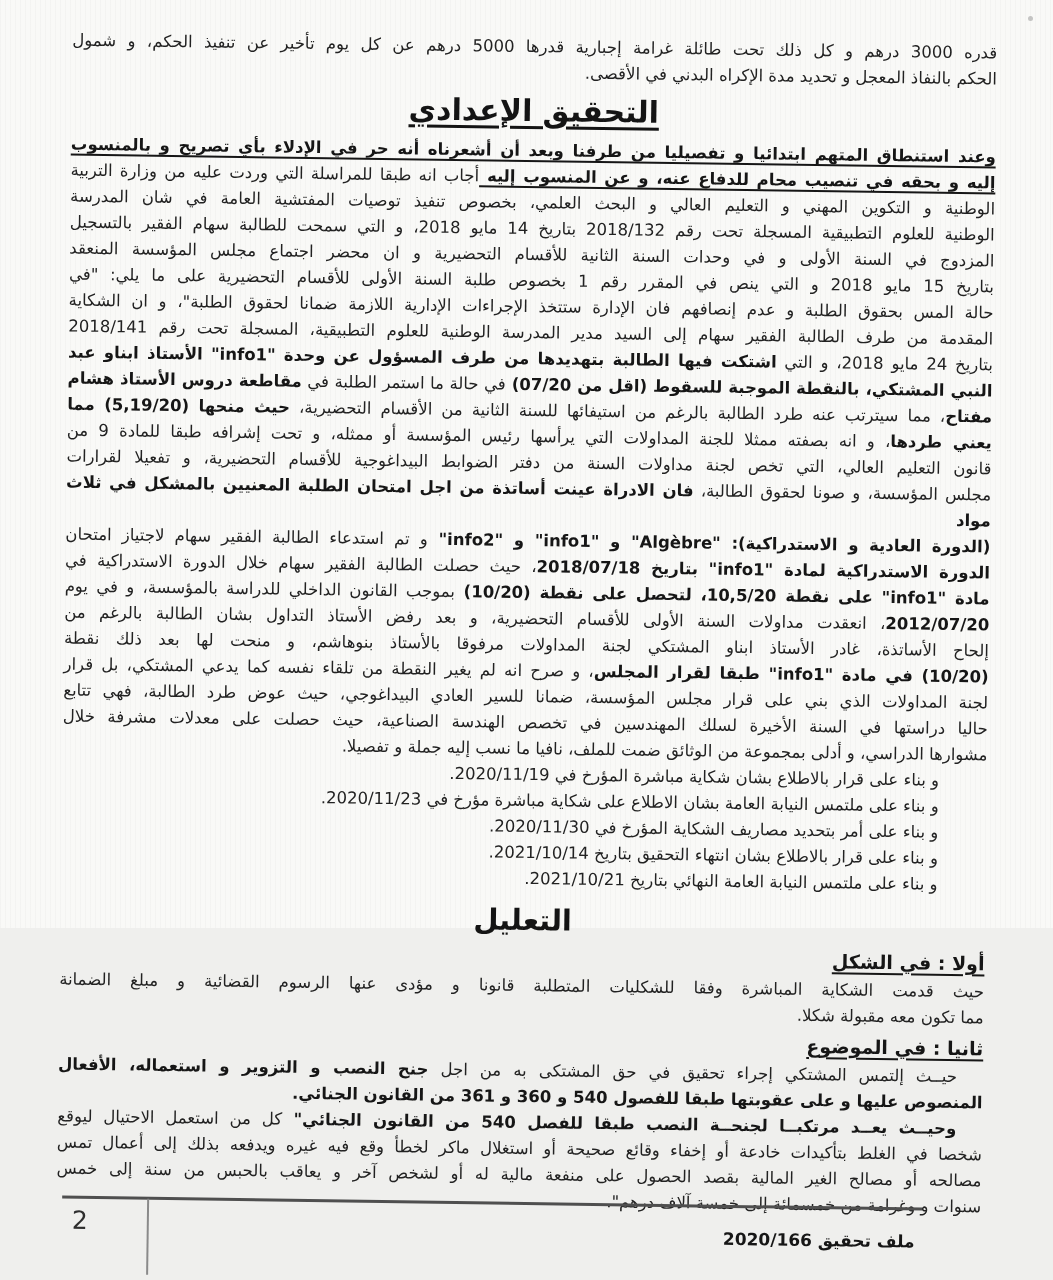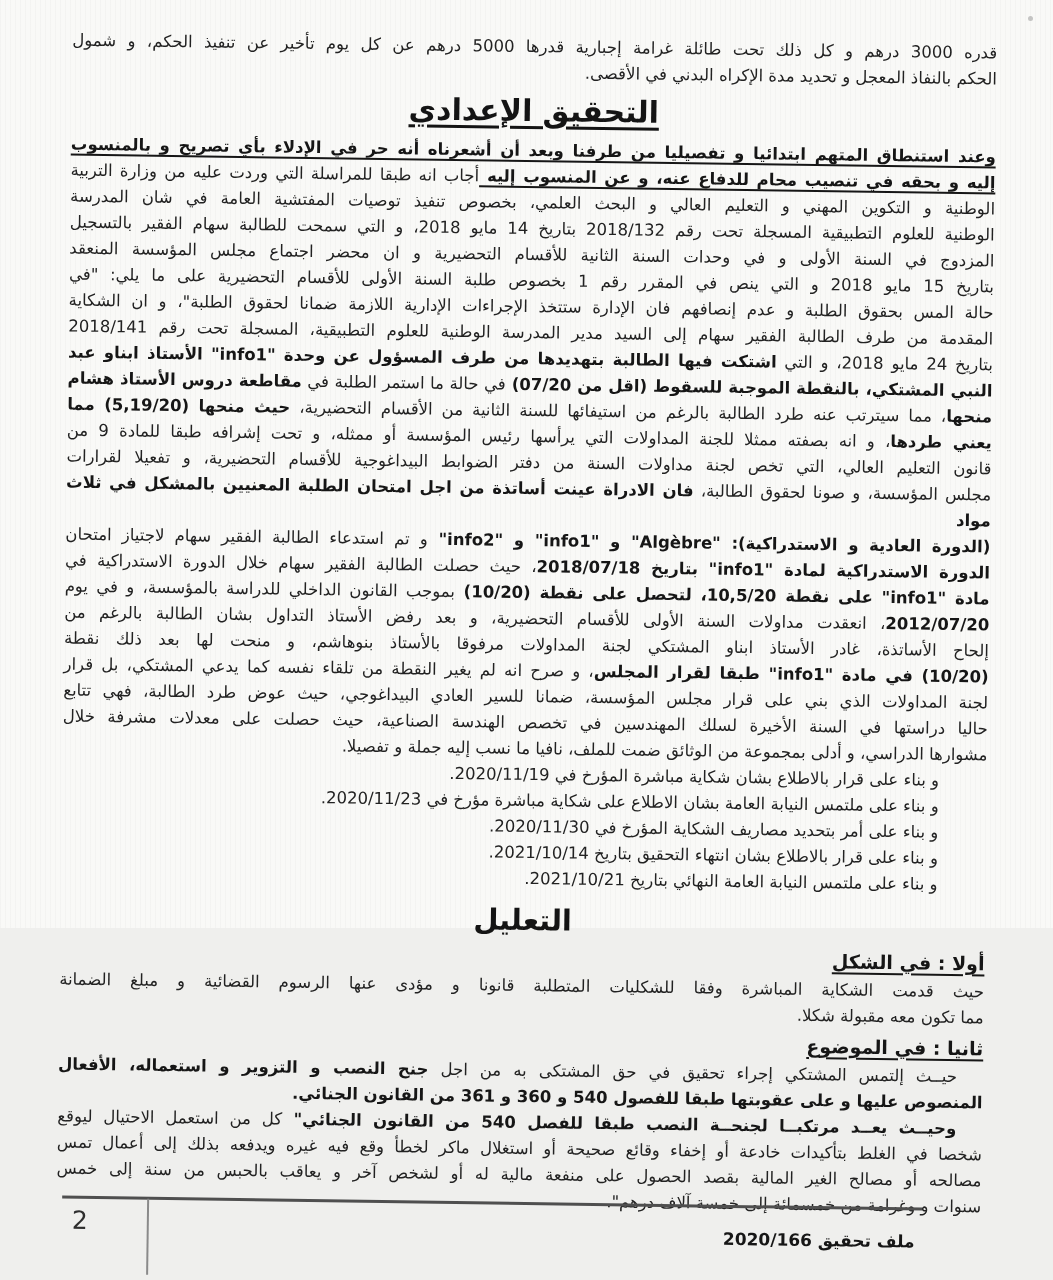--- a/index.html
+++ b/index.html
@@ -65,21 +65,21 @@
         <div class="ln fill"><span class="b u">وعند استنطاق المتهم ابتدائيا و تفصيليا من طرفنا وبعد أن أشعرناه أنه حر في الإدلاء بأي تصريح و بالمنسوب</span></div>
         <div class="ln fill"><span class="b u">إليه و بحقه في تنصيب محام للدفاع عنه، و عن المنسوب إليه </span><span class="">أجاب انه طبقا للمراسلة التي وردت عليه من وزارة التربية</span></div>
         <div class="ln fill">الوطنية و التكوين المهني و التعليم العالي و البحث العلمي، بخصوص تنفيذ توصيات المفتشية العامة في شان المدرسة</div>
         <div class="ln fill">الوطنية للعلوم التطبيقية المسجلة تحت رقم 2018/132 بتاريخ 14 مايو 2018، و التي سمحت للطالبة سهام الفقير بالتسجيل</div>
         <div class="ln fill">المزدوج في السنة الأولى و في وحدات السنة الثانية للأقسام التحضيرية و ان محضر اجتماع مجلس المؤسسة المنعقد</div>
         <div class="ln fill">بتاريخ 15 مايو 2018 و التي ينص في المقرر رقم 1 بخصوص طلبة السنة الأولى للأقسام التحضيرية على ما يلي: "في</div>
         <div class="ln fill">حالة المس بحقوق الطلبة و عدم إنصافهم فان الإدارة ستتخذ الإجراءات الإدارية اللازمة ضمانا لحقوق الطلبة"، و ان الشكاية</div>
         <div class="ln fill">المقدمة من طرف الطالبة الفقير سهام إلى السيد مدير المدرسة الوطنية للعلوم التطبيقية، المسجلة تحت رقم 2018/141</div>
         <div class="ln fill"><span class="">بتاريخ 24 مايو 2018، و التي </span><span class="b ">اشتكت فيها الطالبة بتهديدها من طرف المسؤول عن وحدة "info1" الأستاذ ابناو عبد</span></div>
         <div class="ln fill"><span class="b ">النبي المشتكي، بالنقطة الموجبة للسقوط (اقل من 07/20) </span><span class="">في حالة ما استمر الطلبة في </span><span class="b ">مقاطعة دروس الأستاذ هشام</span></div>
-        <div class="ln fill"><span class="b ">منحها</span><span class="">، مما سيترتب عنه طرد الطالبة بالرغم من استيفائها للسنة الثانية من الأقسام التحضيرية، </span><span class="b ">حيث منحها (5,19/20) مما</span></div>
+        <div class="ln fill"><span class="b ">مفتاح</span><span class="">، مما سيترتب عنه طرد الطالبة بالرغم من استيفائها للسنة الثانية من الأقسام التحضيرية، </span><span class="b ">حيث منحها (5,19/20) مما</span></div>
         <div class="ln fill"><span class="b ">يعني طردها</span><span class="">، و انه بصفته ممثلا للجنة المداولات التي يرأسها رئيس المؤسسة أو ممثله، و تحت إشرافه طبقا للمادة 9 من</span></div>
         <div class="ln fill">قانون التعليم العالي، التي تخص لجنة مداولات السنة من دفتر الضوابط البيداغوجية للأقسام التحضيرية، و تفعيلا لقرارات</div>
         <div class="ln fill"><span class="">مجلس المؤسسة، و صونا لحقوق الطالبة، </span><span class="b ">فان الادراة عينت أساتذة من اجل امتحان الطلبة المعنيين بالمشكل في ثلاث مواد</span></div>
         <div class="ln fill"><span class="b ">(الدورة العادية و الاستدراكية): "Algèbre" و "info1" و "info2" </span><span class="">و تم استدعاء الطالبة الفقير سهام لاجتياز امتحان</span></div>
         <div class="ln fill"><span class="b ">الدورة الاستدراكية لمادة "info1" بتاريخ 2018/07/18</span><span class="">، حيث حصلت الطالبة الفقير سهام خلال الدورة الاستدراكية في</span></div>
         <div class="ln fill"><span class="b ">مادة "info1" على نقطة 10,5/20، لتحصل على نقطة (10/20) </span><span class="">بموجب القانون الداخلي للدراسة بالمؤسسة، و في يوم</span></div>
         <div class="ln fill"><span class="b ">2012/07/20</span><span class="">، انعقدت مداولات السنة الأولى للأقسام التحضيرية، و بعد رفض الأستاذ التداول بشان الطالبة بالرغم من</span></div>
         <div class="ln fill">إلحاح الأساتذة، غادر الأستاذ ابناو المشتكي لجنة المداولات مرفوقا بالأستاذ بنوهاشم، و منحت لها بعد ذلك نقطة</div>
         <div class="ln fill"><span class="b ">(10/20) في مادة "info1" طبقا لقرار المجلس</span><span class="">، و صرح انه لم يغير النقطة من تلقاء نفسه كما يدعي المشتكي، بل قرار</span></div>
         <div class="ln fill">لجنة المداولات الذي بني على قرار مجلس المؤسسة، ضمانا للسير العادي البيداغوجي، حيث عوض طرد الطالبة، فهي تتابع</div>

